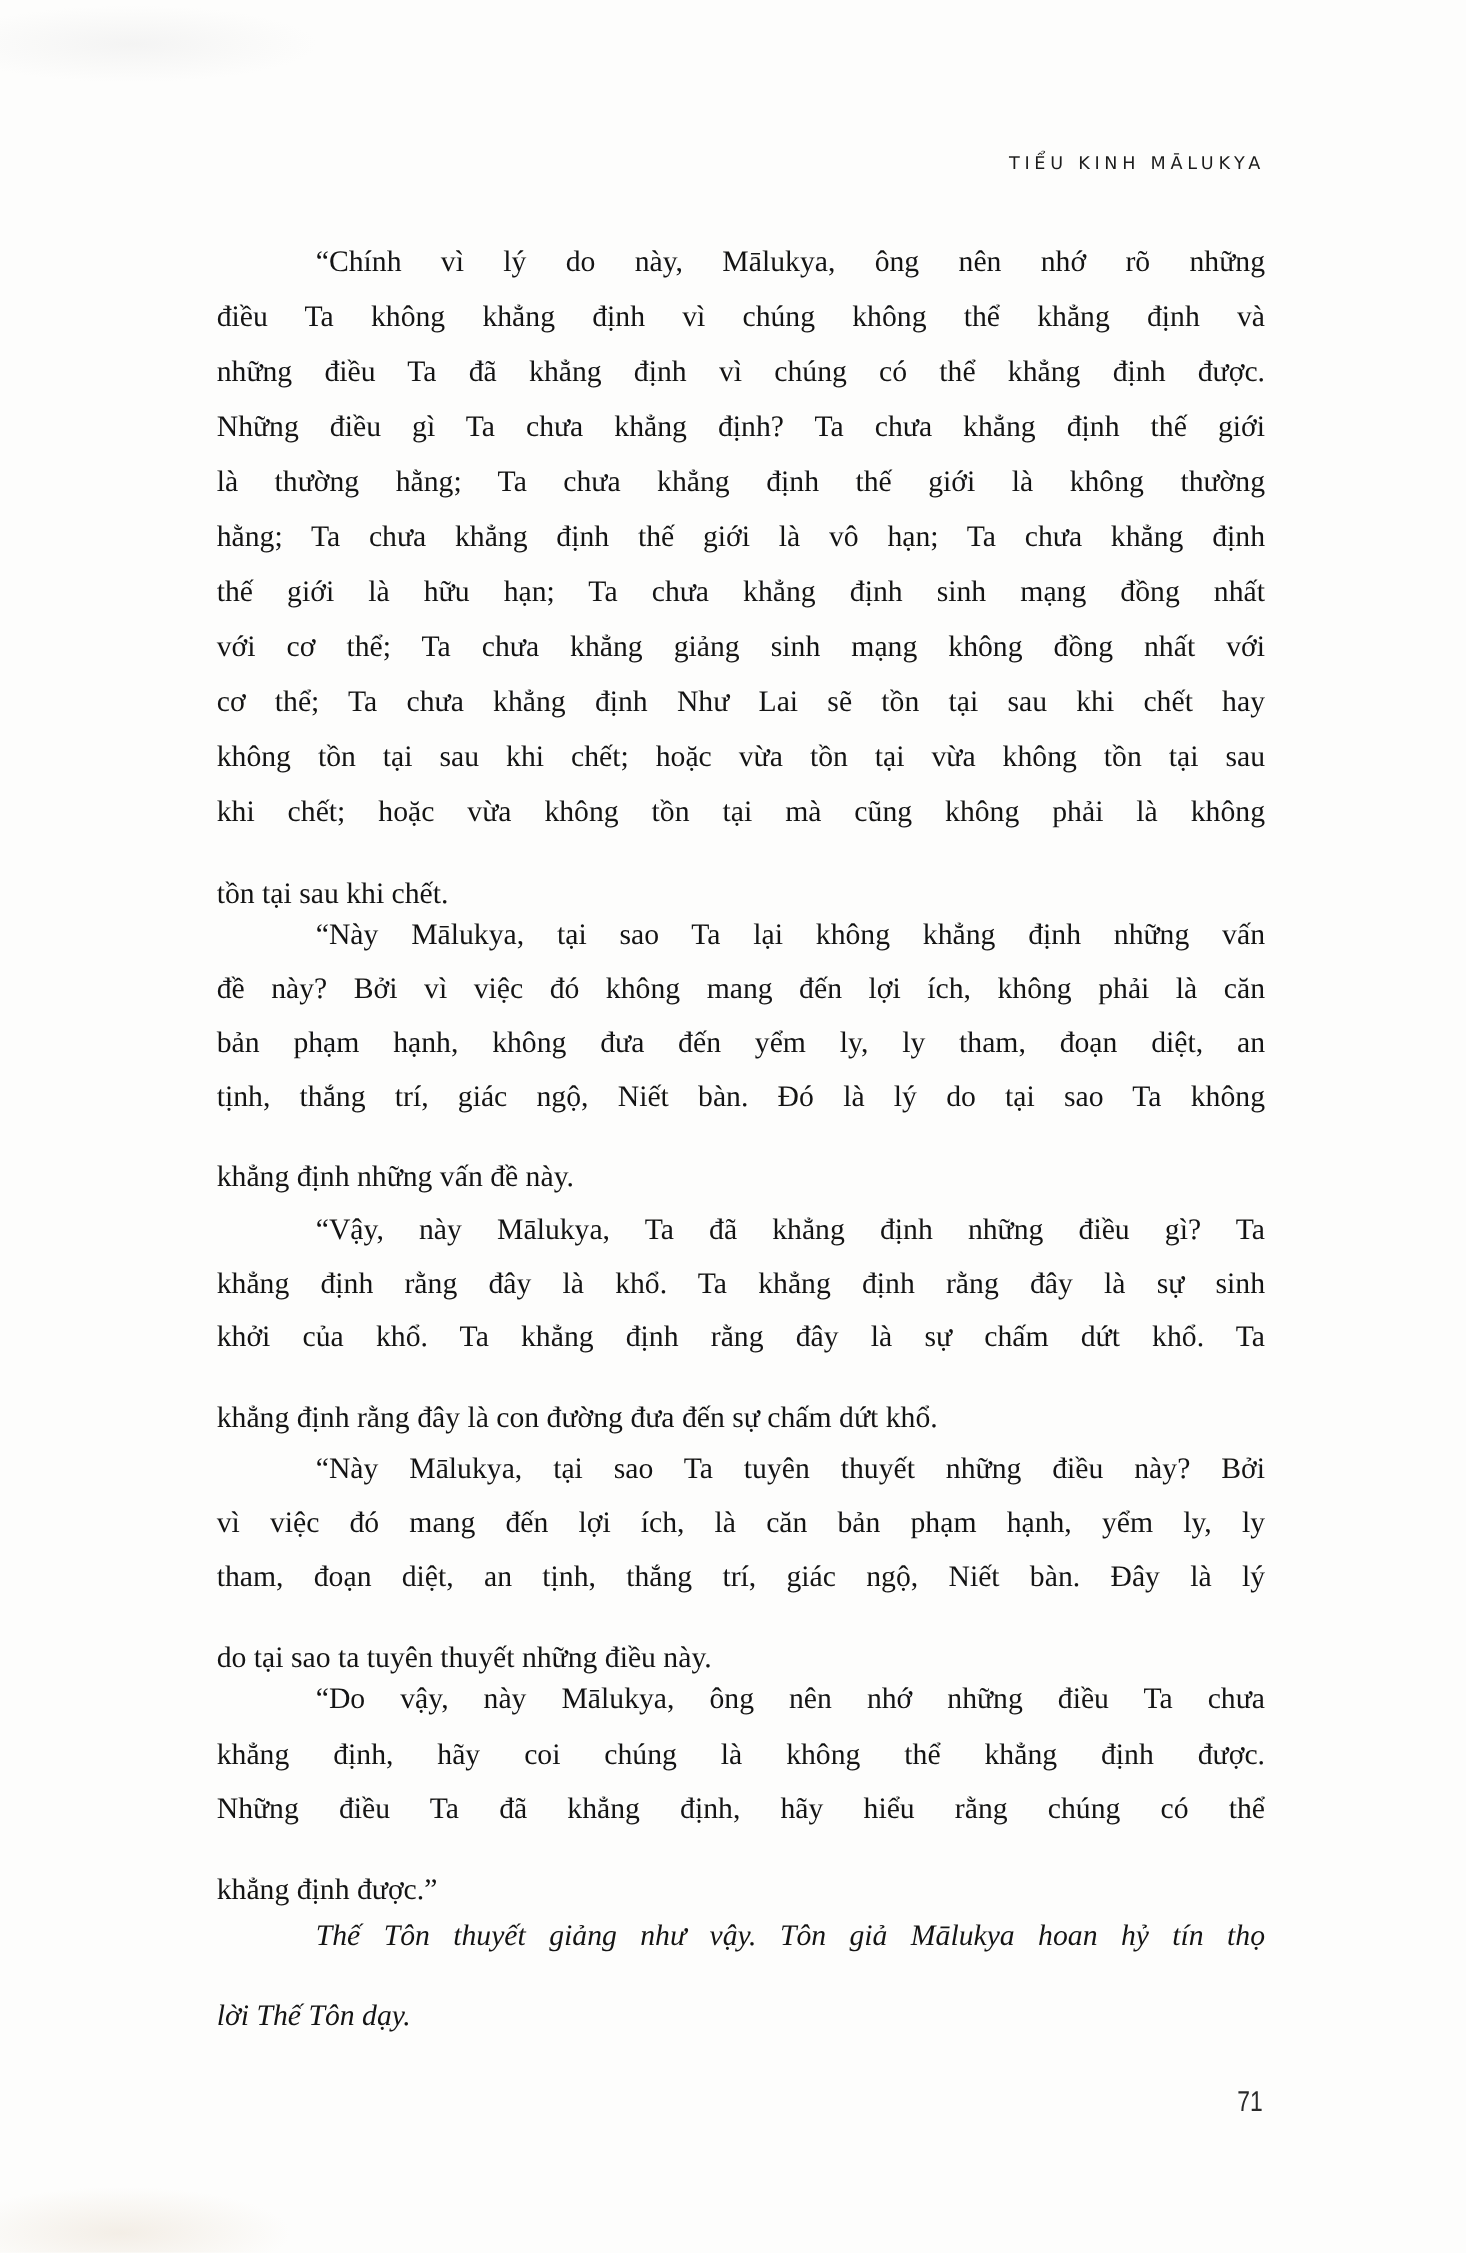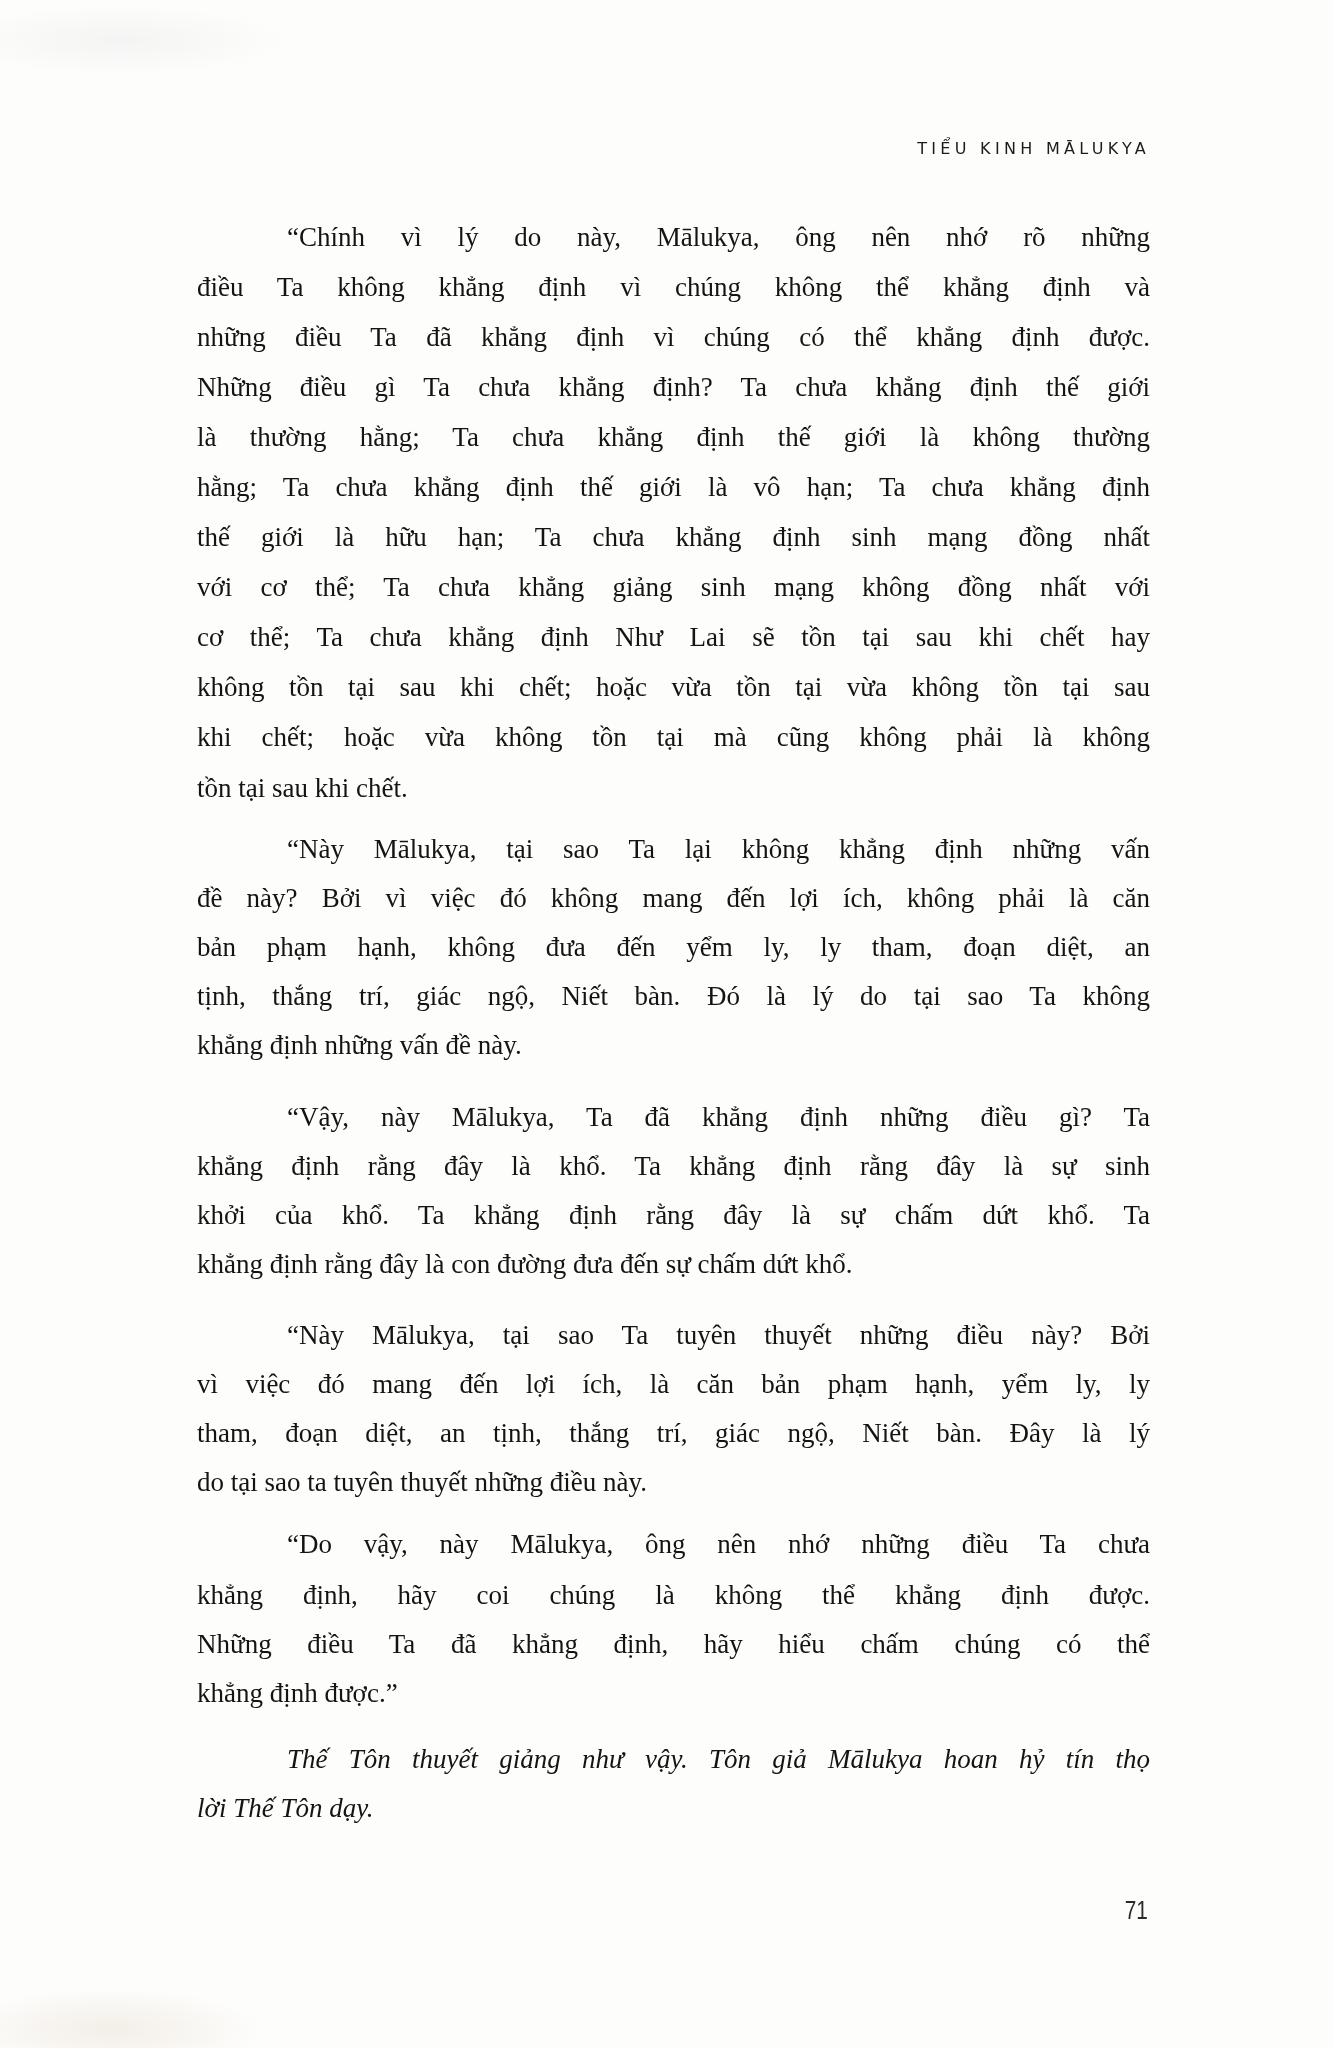--- a/index.html
+++ b/index.html
@@ -24,21 +24,21 @@
   }
   .line {
     position: absolute; left: 197px; width: 953px;
     font-family: "Liberation Serif", "DejaVu Serif", serif;
     font-size: 27px; line-height: 32px; height: 40px;
     white-space: nowrap; overflow: visible;
     text-align: justify; text-align-last: justify;
     color: #141414;
   }
   .line.indent { left: 287px; width: 863px; }
-  .line.last { text-align: left; text-align-last: left; }
+  .line.last { text-align: left; text-align-last: left; margin-top: 24px; }
   .line.italic { font-style: italic; }
   .page-number {
     position: absolute; top: 1897px; right: 185px;
     font-family: "Liberation Sans", "DejaVu Sans", sans-serif;
     font-size: 26px; line-height: 26px; color: #2a2a2a;
     transform: scaleX(0.8); transform-origin: right center;
   }
 </style>
 </head>
 <body>
@@ -81,21 +81,21 @@
   <div>
     <div class="line indent" style="top:1319px">“Này Mālukya, tại sao Ta tuyên thuyết những điều này? Bởi</div>
     <div class="line" style="top:1368px">vì việc đó mang đến lợi ích, là căn bản phạm hạnh, yểm ly, ly</div>
     <div class="line" style="top:1417px">tham, đoạn diệt, an tịnh, thắng trí, giác ngộ, Niết bàn. Đây là lý</div>
     <div class="line last" style="top:1466px">do tại sao ta tuyên thuyết những điều này.</div>
   </div>
 
   <div>
     <div class="line indent" style="top:1528px">“Do vậy, này Mālukya, ông nên nhớ những điều Ta chưa</div>
     <div class="line" style="top:1579px">khẳng định, hãy coi chúng là không thể khẳng định được.</div>
-    <div class="line" style="top:1628px">Những điều Ta đã khẳng định, hãy hiểu chấm chúng có thể</div>
+    <div class="line" style="top:1628px">Những điều Ta đã khẳng định, hãy hiểu rằng chúng có thể</div>
     <div class="line last" style="top:1677px">khẳng định được.”</div>
   </div>
 
   <div>
     <div class="line indent italic" style="top:1743px">Thế Tôn thuyết giảng như vậy. Tôn giả Mālukya hoan hỷ tín thọ</div>
     <div class="line italic last" style="top:1792px">lời Thế Tôn dạy.</div>
   </div>
 
   <div class="page-number">71</div>
 </div>

